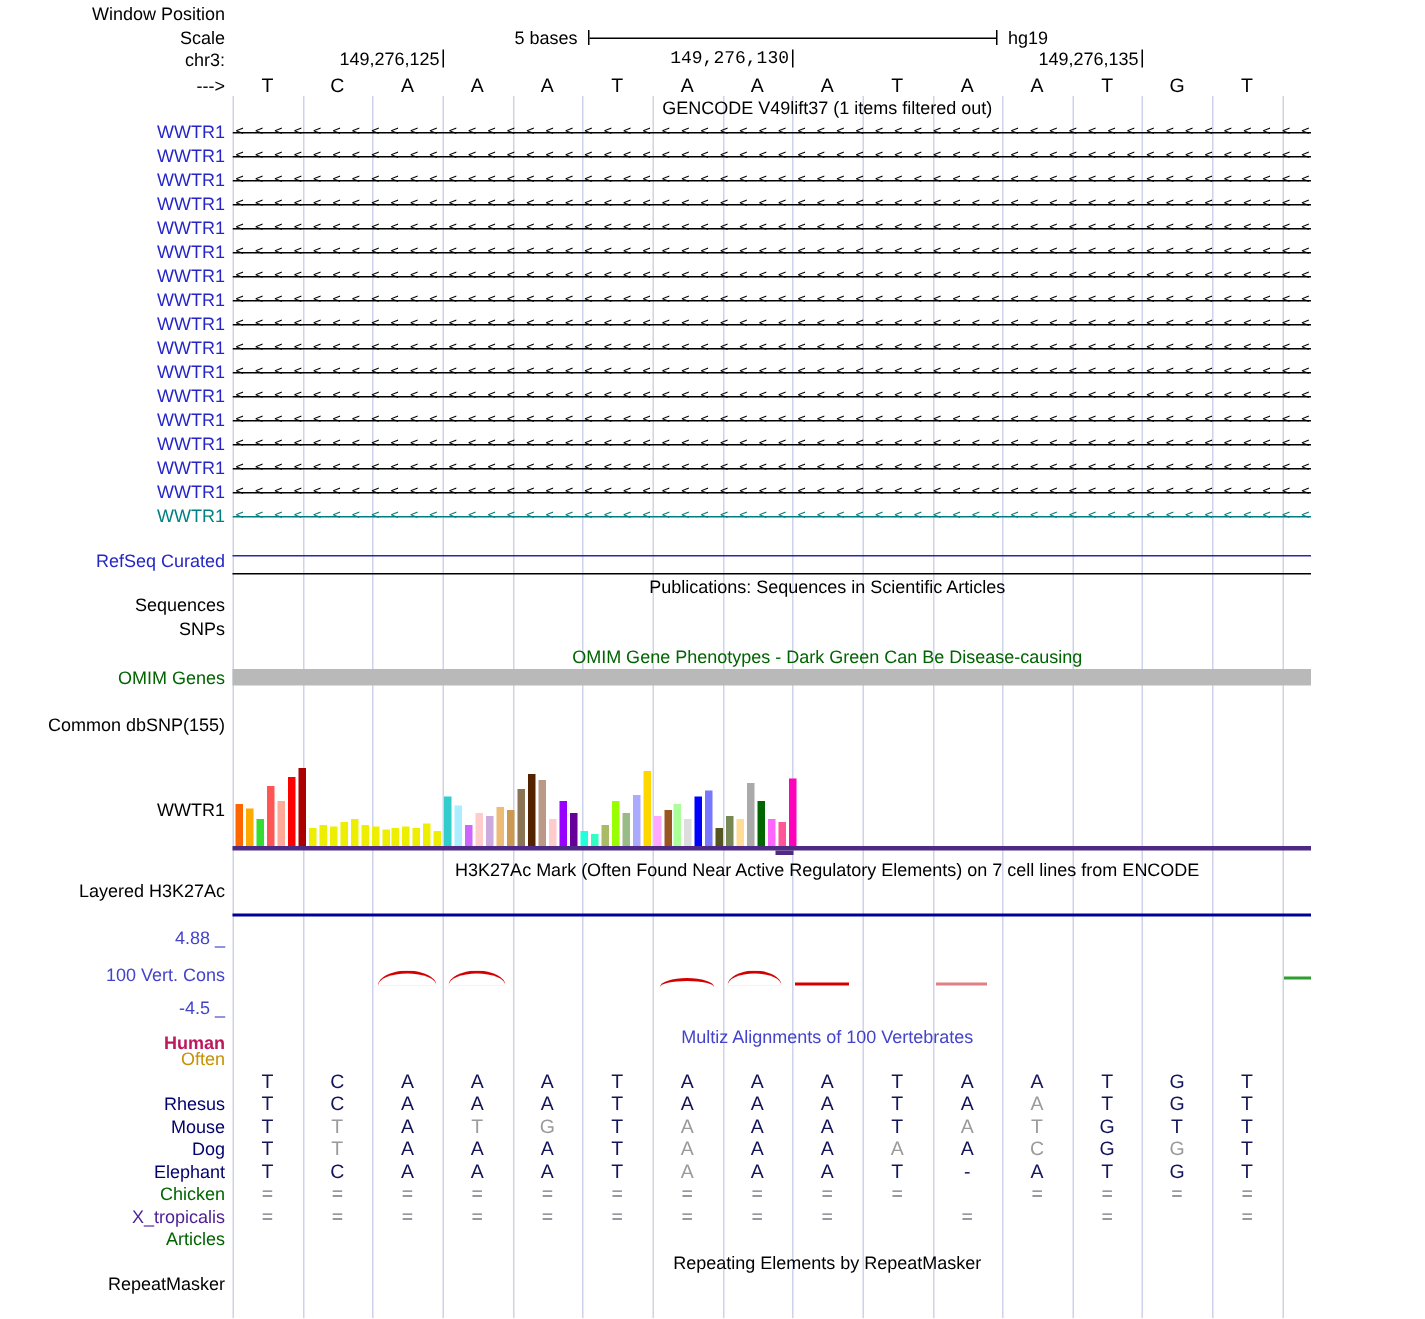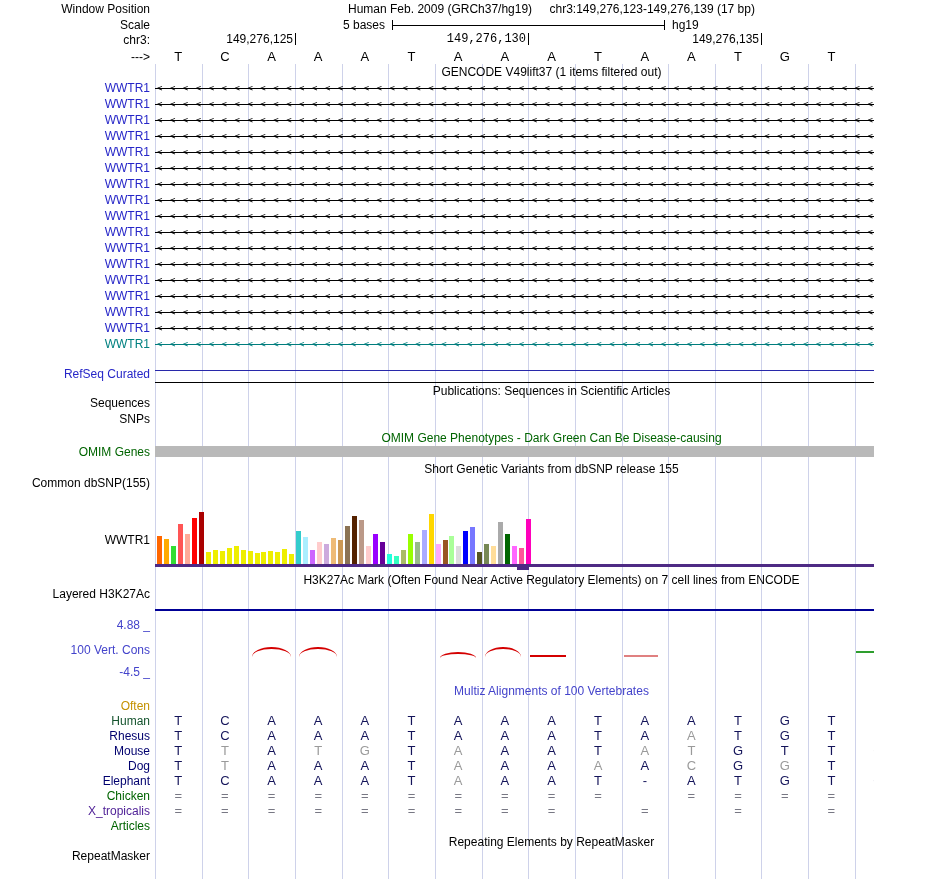--- a/index.html
+++ b/index.html
@@ -45,24 +45,20 @@
       <div class="vline" style="left: 668.1px;"></div>
       <div class="vline" style="left: 714.8px;"></div>
       <div class="vline" style="left: 761.4px;"></div>
       <div class="vline" style="left: 808.1px;"></div>
       <div class="vline" style="left: 854.7px;"></div>
       <div class="vline" style="left: 901.4px;"></div>
       <div class="vline" style="left: 948px;"></div>
     </div>
 
   <div class="lbl" style="top:2px">Window Position</div>
-  <div class="title" style="top:2px">
-    <span>Human Feb. 2009 (GRCh37/hg19)</span>
-    <span style="margin-left:14px">chr3:149,276,123-149,276,139 (17 bp)</span>
-  </div>
 
   <div class="lbl" style="top:18px">Scale</div>
   <div class="scaleval">5 bases</div>
   <div class="scalebar">
       <div class="mid"></div>
     </div>
   <div style="position:absolute;top:18px;left:672px;height:14px;line-height:14px">hg19</div>
 
   <div class="lbl" style="top:33px">chr3:</div>
   <div id="coords-row">
@@ -189,21 +185,20 @@
 
   <div class="hline" style="top:382px;height:1px;background:#000"></div>
   <div class="title" style="top:384px">Publications: Sequences in Scientific Articles</div>
   <div class="lbl" style="top:396px">Sequences</div>
   <div class="lbl" style="top:412px">SNPs</div>
 
   <div class="title t-green" style="top:431px">OMIM Gene Phenotypes - Dark Green Can Be Disease-causing</div>
   <div class="hline" style="top:446px;height:11px;background:#b9b9b9"></div>
   <div class="lbl t-green" style="top:445px">OMIM Genes</div>
 
-  <div class="title" style="top:462px">Short Genetic Variants from dbSNP release 155</div>
   <div class="lbl" style="top:476px">Common dbSNP(155)</div>
 
   <div class="lbl" style="top:533px">WWTR1</div>
   <div id="gtex-bars">
       <div class="gbar" style="left: 157px; top: 536px; height: 28px; background: rgb(255, 102, 0);"></div>
       <div class="gbar" style="left: 164px; top: 539px; height: 25px; background: rgb(255, 170, 0);"></div>
       <div class="gbar" style="left: 170.9px; top: 546px; height: 18px; background: rgb(51, 221, 51);"></div>
       <div class="gbar" style="left: 177.9px; top: 524px; height: 40px; background: rgb(255, 85, 85);"></div>
       <div class="gbar" style="left: 184.9px; top: 534px; height: 30px; background: rgb(255, 170, 153);"></div>
       <div class="gbar" style="left: 191.8px; top: 518px; height: 46px; background: rgb(255, 0, 0);"></div>
@@ -273,21 +268,21 @@
       <div class="cmark" style="left: 485px; width: 36px; border-top: 2px solid rgb(212, 0, 0); top: 647px; height: 8px; border-radius: 50% 50% 0px 0px / 100% 100% 0px 0px;"></div>
       <div class="cmark" style="left: 530px; width: 36px; border-top: 2px solid rgb(212, 0, 0); top: 655px; height: 0px;"></div>
       <div class="cmark" style="left: 624px; width: 34px; border-top: 2px solid rgb(224, 128, 128); top: 655px; height: 0px;"></div>
       <div class="cmark" style="left: 856px; width: 22px; border-top: 2px solid rgb(46, 158, 46); top: 651px; height: 0px;"></div>
       <div class="cmark" style="left: 900px; width: 40px; border-top: 2px solid rgb(216, 176, 144); top: 655px; height: 0px;"></div>
     </div>
 
   <div class="title t-blue" style="top:684px">Multiz Alignments of 100 Vertebrates</div>
   <div id="multiz-rows">
       <div class="lbl" style="top: 699px; color: rgb(196, 145, 0);">Often</div>
-      <div class="lbl" style="top: 714px; color: #14532d;">Human</div>
+      <div class="lbl" style="top: 688px; color: #be185d; font-weight: bold;">Human</div>
       <div class="mcell" style="top: 714px; left: 155px; width: 46.6px; color: rgb(20, 20, 90);">T</div>
       <div class="mcell" style="top: 714px; left: 201.6px; width: 46.6px; color: rgb(20, 20, 90);">C</div>
       <div class="mcell" style="top: 714px; left: 248.3px; width: 46.6px; color: rgb(20, 20, 90);">A</div>
       <div class="mcell" style="top: 714px; left: 294.9px; width: 46.6px; color: rgb(20, 20, 90);">A</div>
       <div class="mcell" style="top: 714px; left: 341.6px; width: 46.6px; color: rgb(20, 20, 90);">A</div>
       <div class="mcell" style="top: 714px; left: 388.2px; width: 46.6px; color: rgb(20, 20, 90);">T</div>
       <div class="mcell" style="top: 714px; left: 434.9px; width: 46.6px; color: rgb(20, 20, 90);">A</div>
       <div class="mcell" style="top: 714px; left: 481.5px; width: 46.6px; color: rgb(20, 20, 90);">A</div>
       <div class="mcell" style="top: 714px; left: 528.2px; width: 46.6px; color: rgb(20, 20, 90);">A</div>
       <div class="mcell" style="top: 714px; left: 574.8px; width: 46.6px; color: rgb(20, 20, 90);">T</div>

